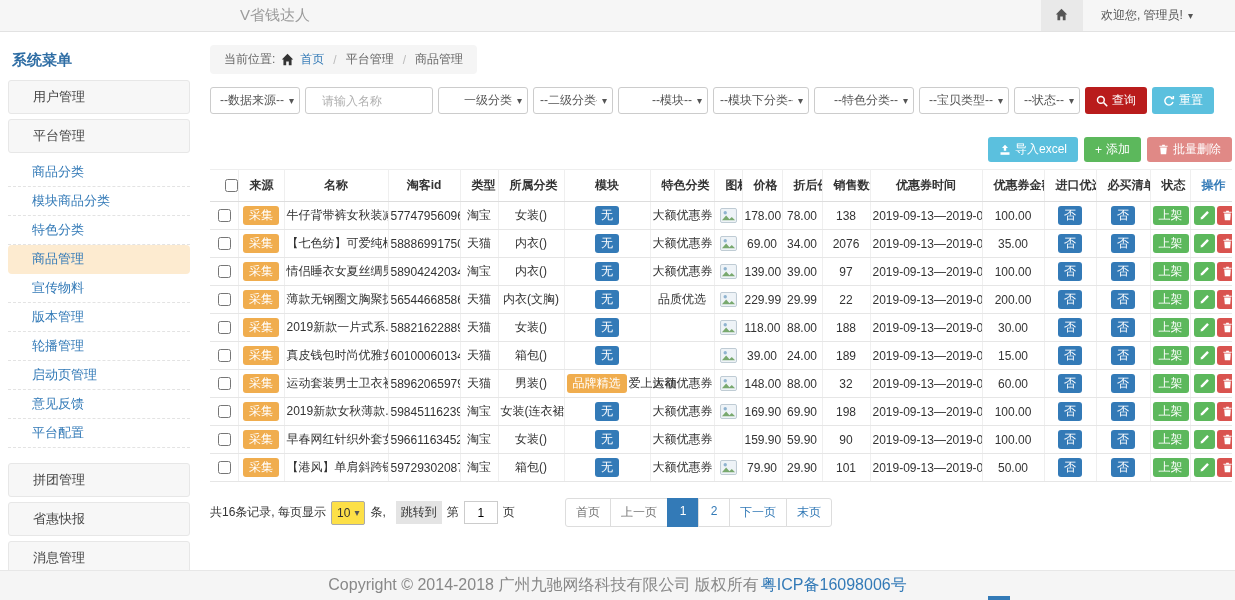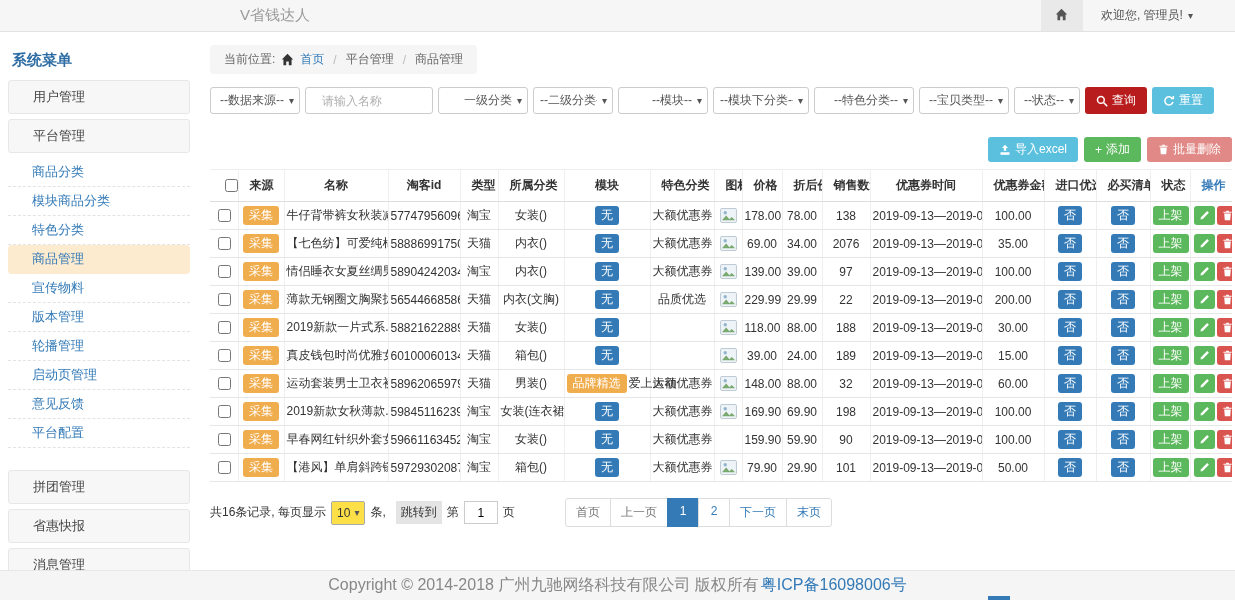--- a/index.html
+++ b/index.html
@@ -15,21 +15,21 @@
   .caret-glyph { font-size:10px; color:#555; }
 
   
   .layout { display:flex; padding-top:13px; height:546px; }
   .sidebar { width:182px; margin-left:8px; flex:none; }
   .sidebar-title { color:#2e6da4; font-weight:bold; font-size:15px; padding:6px 4px 10px 4px; }
   .snav { font-size:13px; }
   .snav.group { background:#f7f7f7; border:1px solid #e7e7e7; border-radius:3px; padding:7px 0 7px 24px; color:#444; margin-bottom:5px; cursor:pointer; }
   .snav.sub { color:#337ab7; padding:5px 0 5px 24px; border-bottom:1px dashed #e3e3e3; cursor:pointer; background:#fff; }
   .snav.sub.active { background:#fdebd0; border-radius:4px; border-bottom-color:transparent; }
-  .snav.sub.lastsub { margin-bottom:22px; }
+  .snav.sub.lastsub { margin-bottom:15px; }
 
   .content { flex:1; margin-left:20px; margin-right:10px; }
   .breadcrumb { display:inline-flex; align-items:center; gap:6px; background:#f5f5f5; border-radius:4px; padding:6px 14px; font-size:12px; color:#666; }
   .bc-home-link { color:#337ab7; cursor:pointer; }
   .bc-sep { color:#bbb; padding:0 3px; }
   .bc-home-ic { color:#333; display:inline-flex; }
 
   
   .filters { display:flex; align-items:center; gap:5px; margin-top:13px; }
   .selwrap { position:relative; height:27px; border:1px solid #ccc; border-radius:3px; background:#fff; display:flex; align-items:center; padding:0 15px 0 6px; font-size:12px; color:#555; cursor:pointer; }

